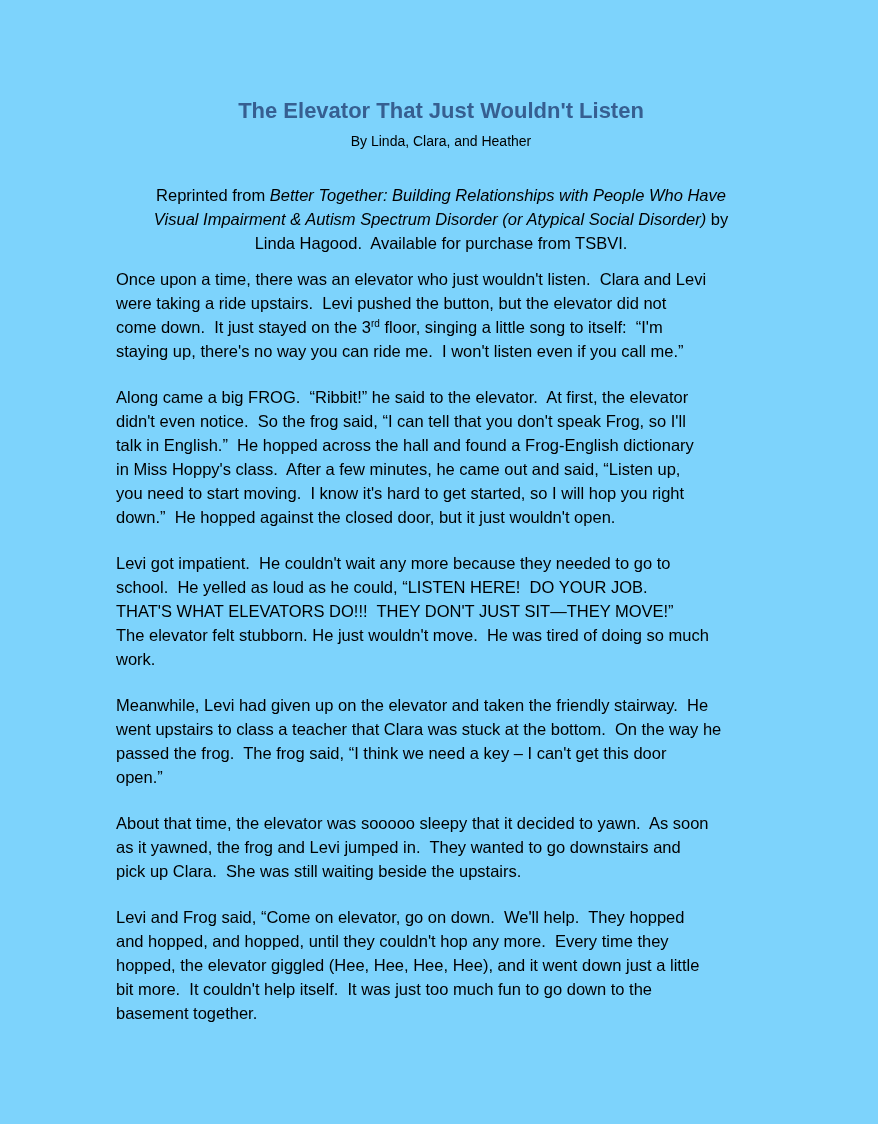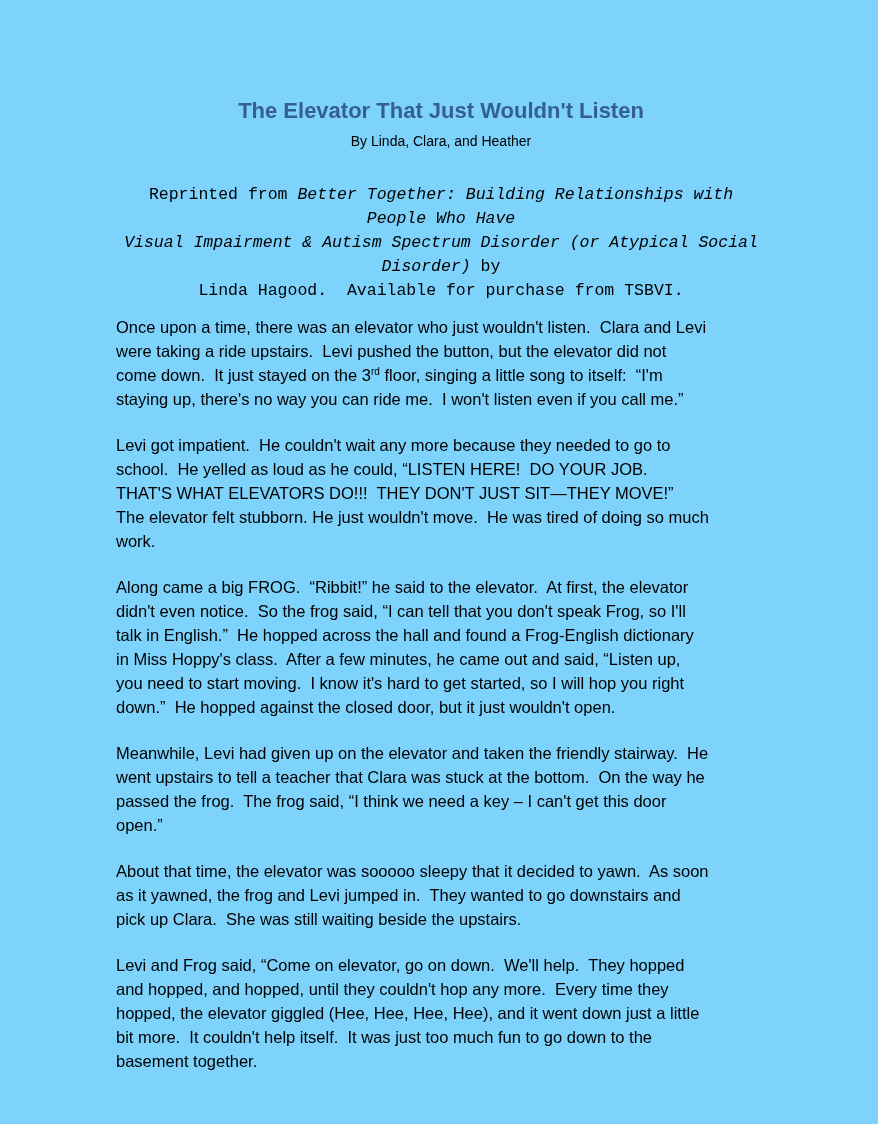--- a/index.html
+++ b/index.html
@@ -31,21 +31,20 @@
     text-align: center;
     font-size: 14px;
     line-height: 24px;
   }
   .reprint {
     margin: 30px 0 0 0;
     text-align: center;
     font-size: 16.5px;
     line-height: 24px;
     white-space: pre-wrap;
-    font-family: Liberation Mono, monospace;
   }
   .reprint em { font-style: italic; }
   .body-para {
     margin: 22px 0 0 0;
     width: 700px;
     font-size: 16.5px;
     line-height: 24px;
     white-space: pre-wrap;
   }
   .body-para.first { margin-top: 12px; }
@@ -62,33 +61,33 @@
   <div class="content">
     <h1 class="doc-title" style="color: rgb(54, 95, 145);">The Elevator That Just Wouldn't Listen</h1>
     <div class="byline">By Linda, Clara, and Heather</div>
     <p class="reprint"><span>Reprinted from </span><em>Better Together: Building Relationships with People Who Have
 Visual Impairment &amp; Autism Spectrum Disorder (or Atypical Social Disorder)</em><span> by
 Linda Hagood.  Available for purchase from TSBVI.</span></p>
     <p class="body-para first"><span>Once upon a time, there was an elevator who just wouldn't listen.  Clara and Levi
 were taking a ride upstairs.  Levi pushed the button, but the elevator did not
 come down.  It just stayed on the 3</span><sup>rd</sup><span> floor, singing a little song to itself:  “I'm
 staying up, there's no way you can ride me.  I won't listen even if you call me.”</span></p>
-    <p class="body-para">Levi got impatient.  He couldn't wait any more because they needed to go to
-school.  He yelled as loud as he could, “LISTEN HERE!  DO YOUR JOB.
-THAT'S WHAT ELEVATORS DO!!!  THEY DON'T JUST SIT—THEY MOVE!”
-The elevator felt stubborn. He just wouldn't move.  He was tired of doing so much
-work.</p>
     <p class="body-para">Along came a big FROG.  “Ribbit!” he said to the elevator.  At first, the elevator
 didn't even notice.  So the frog said, “I can tell that you don't speak Frog, so I'll
 talk in English.”  He hopped across the hall and found a Frog-English dictionary
 in Miss Hoppy's class.  After a few minutes, he came out and said, “Listen up,
 you need to start moving.  I know it's hard to get started, so I will hop you right
 down.”  He hopped against the closed door, but it just wouldn't open.</p>
+    <p class="body-para">Levi got impatient.  He couldn't wait any more because they needed to go to
+school.  He yelled as loud as he could, “LISTEN HERE!  DO YOUR JOB.
+THAT'S WHAT ELEVATORS DO!!!  THEY DON'T JUST SIT—THEY MOVE!”
+The elevator felt stubborn. He just wouldn't move.  He was tired of doing so much
+work.</p>
     <p class="body-para">Meanwhile, Levi had given up on the elevator and taken the friendly stairway.  He
-went upstairs to tell a teacher that Clara was stuck at the bottom.  On the way he
+went upstairs to class a teacher that Clara was stuck at the bottom.  On the way he
 passed the frog.  The frog said, “I think we need a key – I can't get this door
 open.”</p>
     <p class="body-para">About that time, the elevator was sooooo sleepy that it decided to yawn.  As soon
 as it yawned, the frog and Levi jumped in.  They wanted to go downstairs and
 pick up Clara.  She was still waiting beside the upstairs.</p>
     <p class="body-para">Levi and Frog said, “Come on elevator, go on down.  We'll help.  They hopped
 and hopped, and hopped, until they couldn't hop any more.  Every time they
 hopped, the elevator giggled (Hee, Hee, Hee, Hee), and it went down just a little
 bit more.  It couldn't help itself.  It was just too much fun to go down to the
 basement together.</p>

